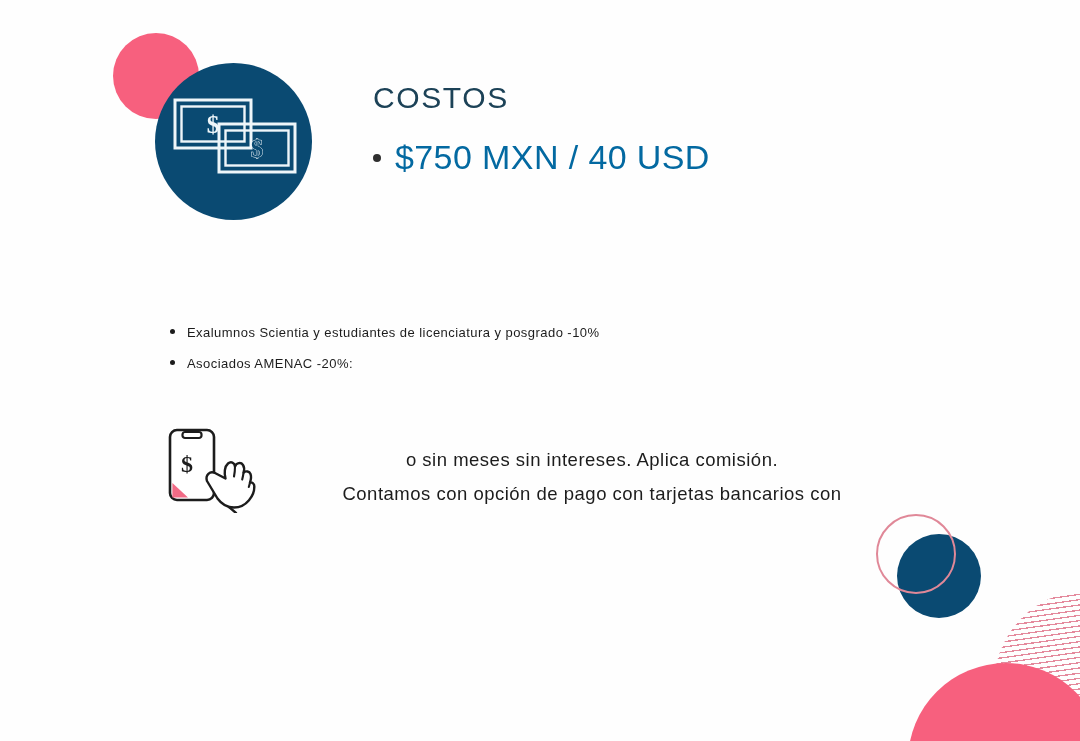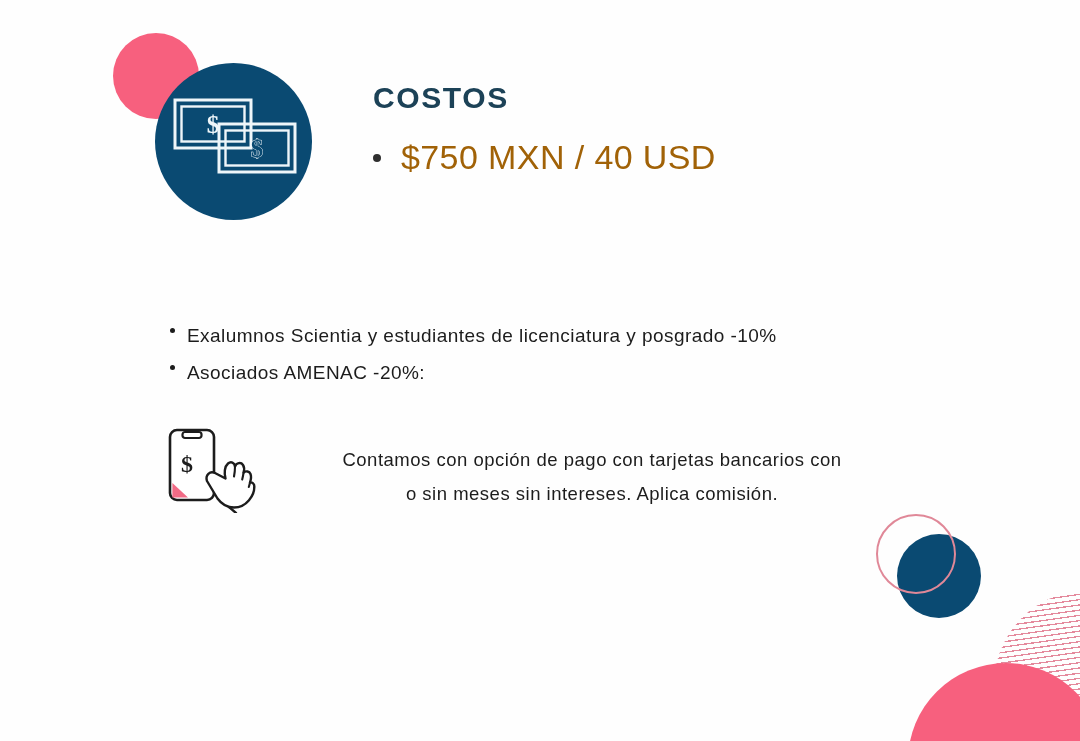--- a/index.html
+++ b/index.html
@@ -80,56 +80,56 @@
   
   #heading-block {
     position: absolute;
     left: 373px; top: 80px;
     z-index: 6;
   }
   #page-title {
     font-size: 30px;
     letter-spacing: 1.6px;
     color: #1c4257;
-    font-weight: 700;
+    font-weight: 400;
     margin: 0;
     line-height: 1.2;
   }
   #price-line {
     margin: 22px 0 0 0;
     font-size: 34px;
-    color: #a16207;
+    color: #0369a1;
     font-weight: 400;
     letter-spacing: 0.4px;
     display: flex;
     align-items: center;
-    gap: 20px;
+    gap: 14px;
     white-space: nowrap;
   }
   .lead-bullet {
     width: 8px; height: 8px;
     background: #2f2f2f;
     border-radius: 50%;
     flex: 0 0 auto;
   }
 
   
   #discount-list {
     position: absolute;
     left: 170px; top: 326px;
     z-index: 6;
     list-style: none;
     margin: 0;
     padding: 0;
   }
   #discount-list li {
     display: flex;
-    align-items: center;
+    align-items: flex-end;
     gap: 12px;
-    font-size: 19px;
+    font-size: 13px;
     color: #1c1c1c;
     letter-spacing: 0.45px;
     line-height: 1;
     margin-bottom: 18px;
     white-space: nowrap;
   }
   .small-bullet {
     width: 5px; height: 5px;
     background: #1c1c1c;
     border-radius: 50%;
@@ -221,22 +221,22 @@
                C79.5 79.4 74 82.5 68 82.5 C61 82.5 55.5 79 51.5 73.5
                L41 56 Z" fill="#ffffff" stroke="#1c1c1c" stroke-width="2.4" stroke-linejoin="round"></path>
       <path d="M69 41.5 C69 45 68.6 48.5 68 51.5" fill="none" stroke="#1c1c1c" stroke-width="2.1" stroke-linecap="round"></path>
       <path d="M77.6 47.5 C77.2 50 76.7 52.6 76.2 54.6" fill="none" stroke="#1c1c1c" stroke-width="2.1" stroke-linecap="round"></path>
       <path d="M84 57.5 C83.6 59.2 83.2 60.8 82.8 62" fill="none" stroke="#1c1c1c" stroke-width="2.1" stroke-linecap="round"></path>
 
       <path d="M63 82 L70 88" fill="none" stroke="#1c1c1c" stroke-width="2.4" stroke-linecap="round"></path>
     </svg>
 
     <p id="payment-note-text">
+      <span class="note-line">o sin meses sin intereses. Aplica comisión.</span>
       <span class="note-line">Contamos con opción de pago con tarjetas bancarios con</span>
-      <span class="note-line">o sin meses sin intereses. Aplica comisión.</span>
     </p>
   </div>
 
   <div class="shape" id="striped-circle"></div>
 
   <div class="shape" id="navy-circle-bottomright"></div>
 
   <div class="shape" id="pink-ring-bottomright"></div>
 
   <div class="shape" id="pink-circle-bottomright"></div>

